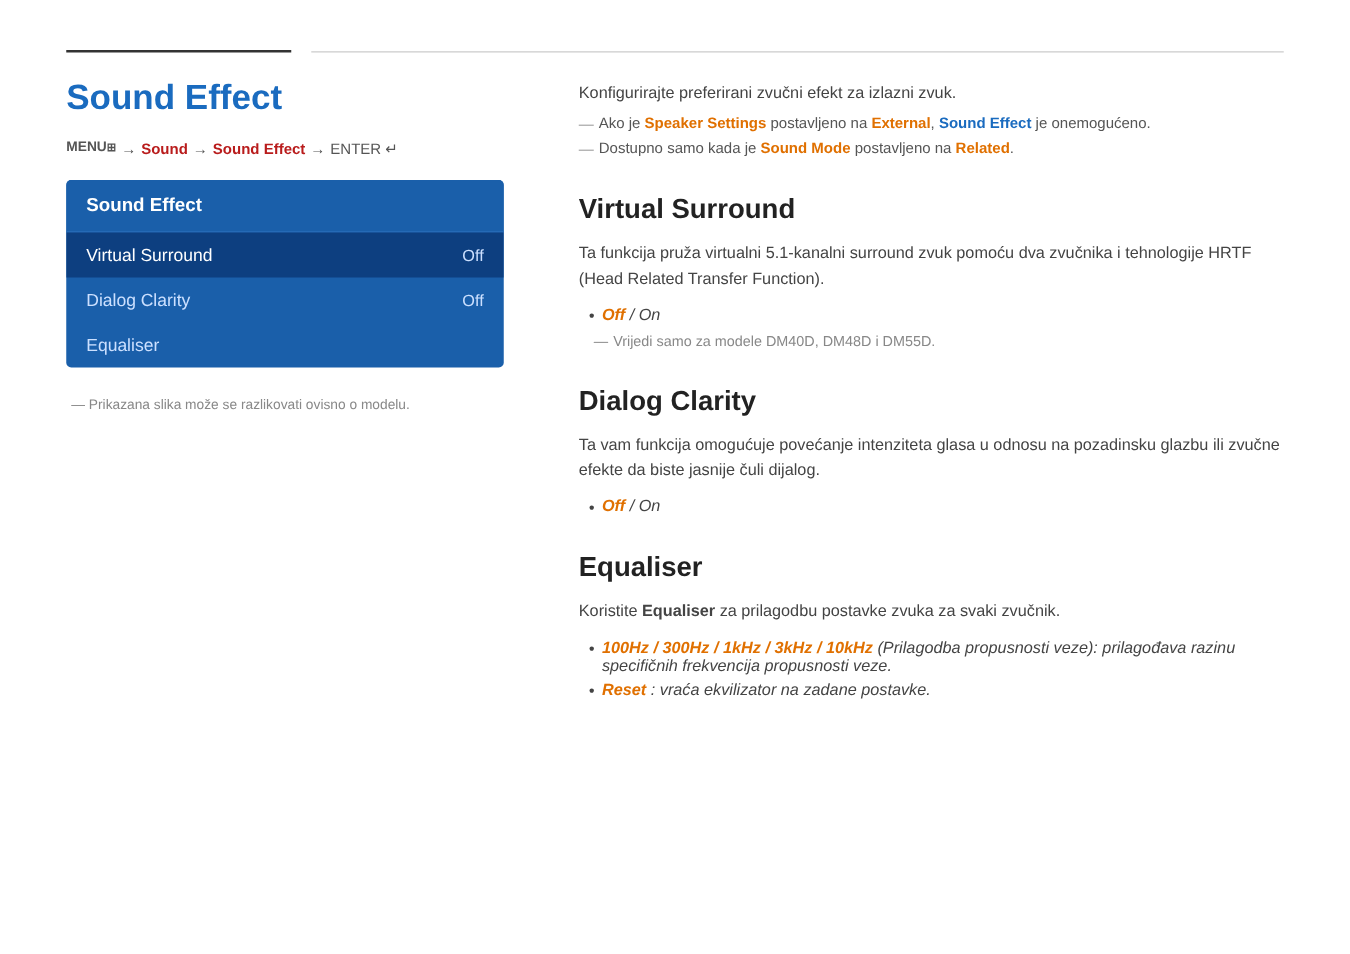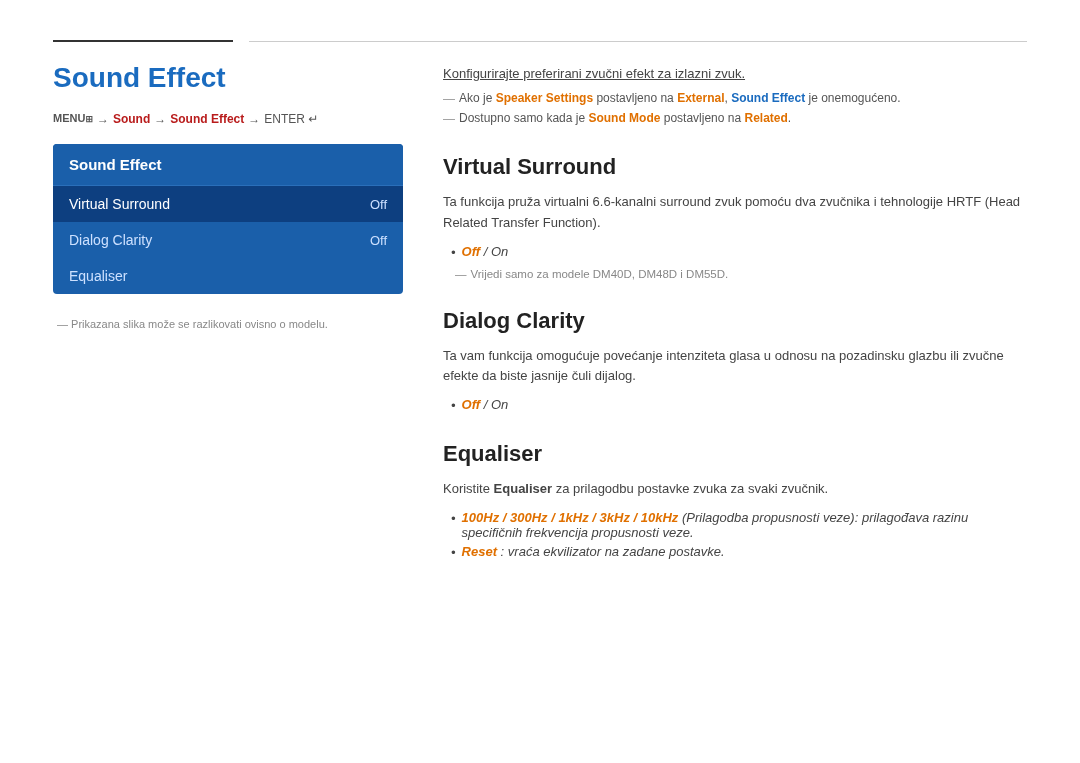--- a/index.html
+++ b/index.html
@@ -33,21 +33,21 @@
     .divider-long {
       flex: 1;
       height: 1px;
       background: #ccc;
       margin-left: 16px;
     }
 
     .content-area {
       display: flex;
       padding: 20px 53px 40px 53px;
-      gap: 40px;
+      gap: 60px;
     }
 
     
     .left-column {
       width: 350px;
       flex-shrink: 0;
     }
 
     .page-title {
       font-size: 28px;
@@ -130,21 +130,20 @@
     
     .right-column {
       flex: 1;
       padding-top: 4px;
     }
 
     .intro-text {
       font-size: 13px;
       color: #444;
       margin-bottom: 10px;
-      text-decoration: underline;
     }
 
     .note-line {
       font-size: 12px;
       color: #555;
       margin-bottom: 5px;
       display: flex;
       gap: 4px;
       align-items: flex-start;
     }
@@ -281,21 +280,21 @@
       <div class="note-line">
         <span class="dash">—</span>
         <span>
           Dostupno samo kada je <span class="highlight-orange">Sound Mode</span> postavljeno na <span class="highlight-orange">Related</span>.
         </span>
       </div>
 
       <div class="section">
         <h2 class="section-title">Virtual Surround</h2>
         <p class="section-body">
-          Ta funkcija pruža virtualni 6.6-kanalni surround zvuk pomoću dva zvučnika i tehnologije HRTF (Head Related Transfer Function).
+          Ta funkcija pruža virtualni 5.1-kanalni surround zvuk pomoću dva zvučnika i tehnologije HRTF (Head Related Transfer Function).
         </p>
         <ul class="bullet-list">
           <li>
             <span>
               <span class="opt-orange">Off</span>
               <span class="opt-normal"> / On</span>
             </span>
           </li>
         </ul>
         <div class="sub-note">

